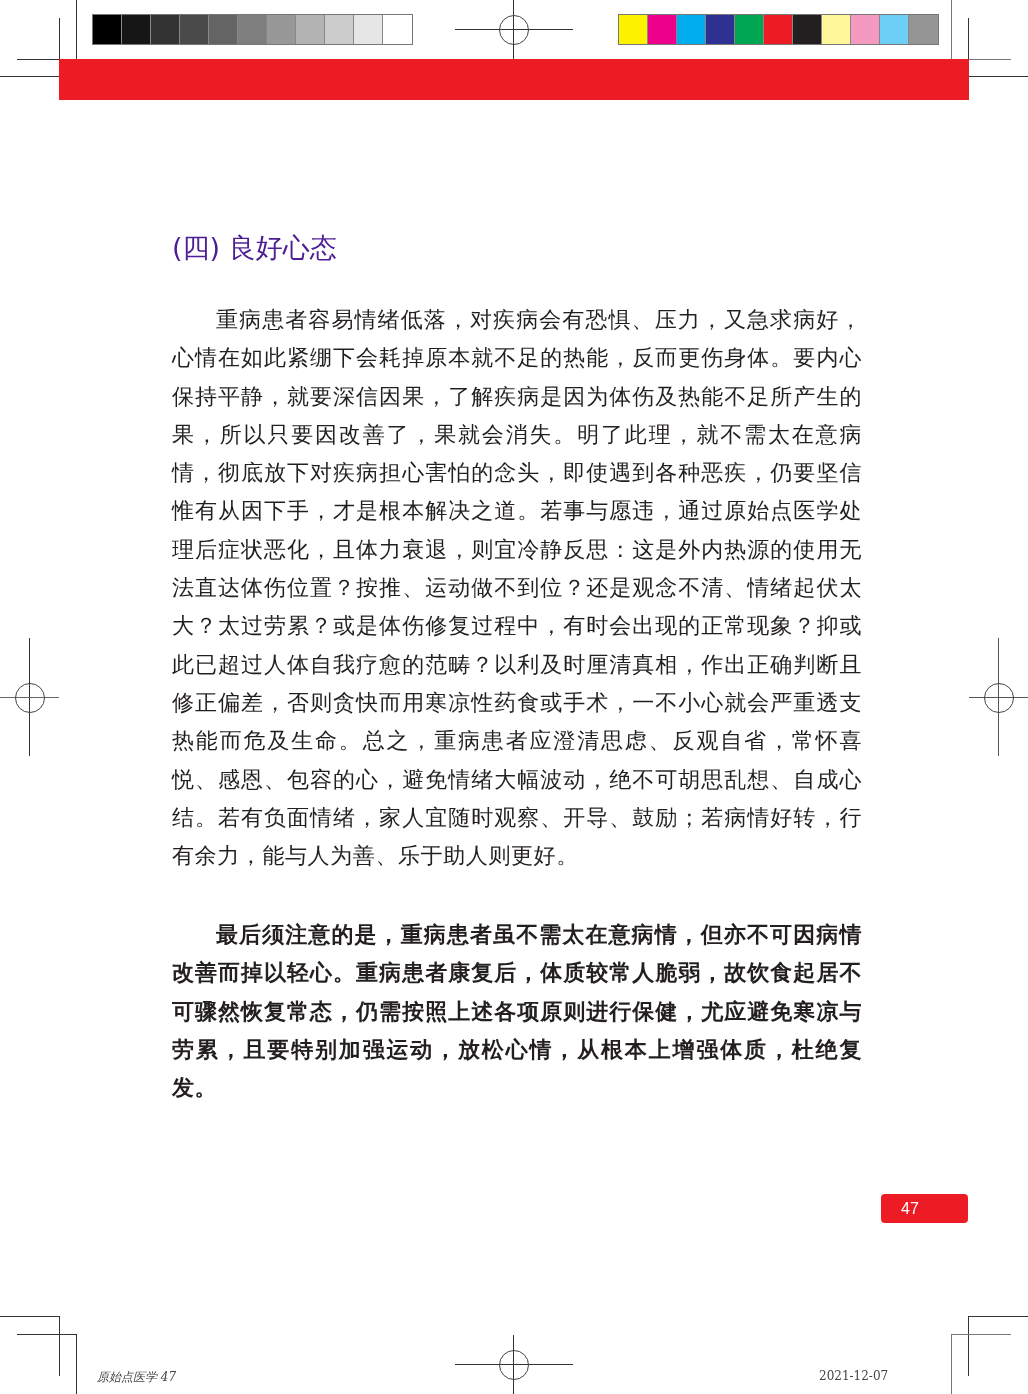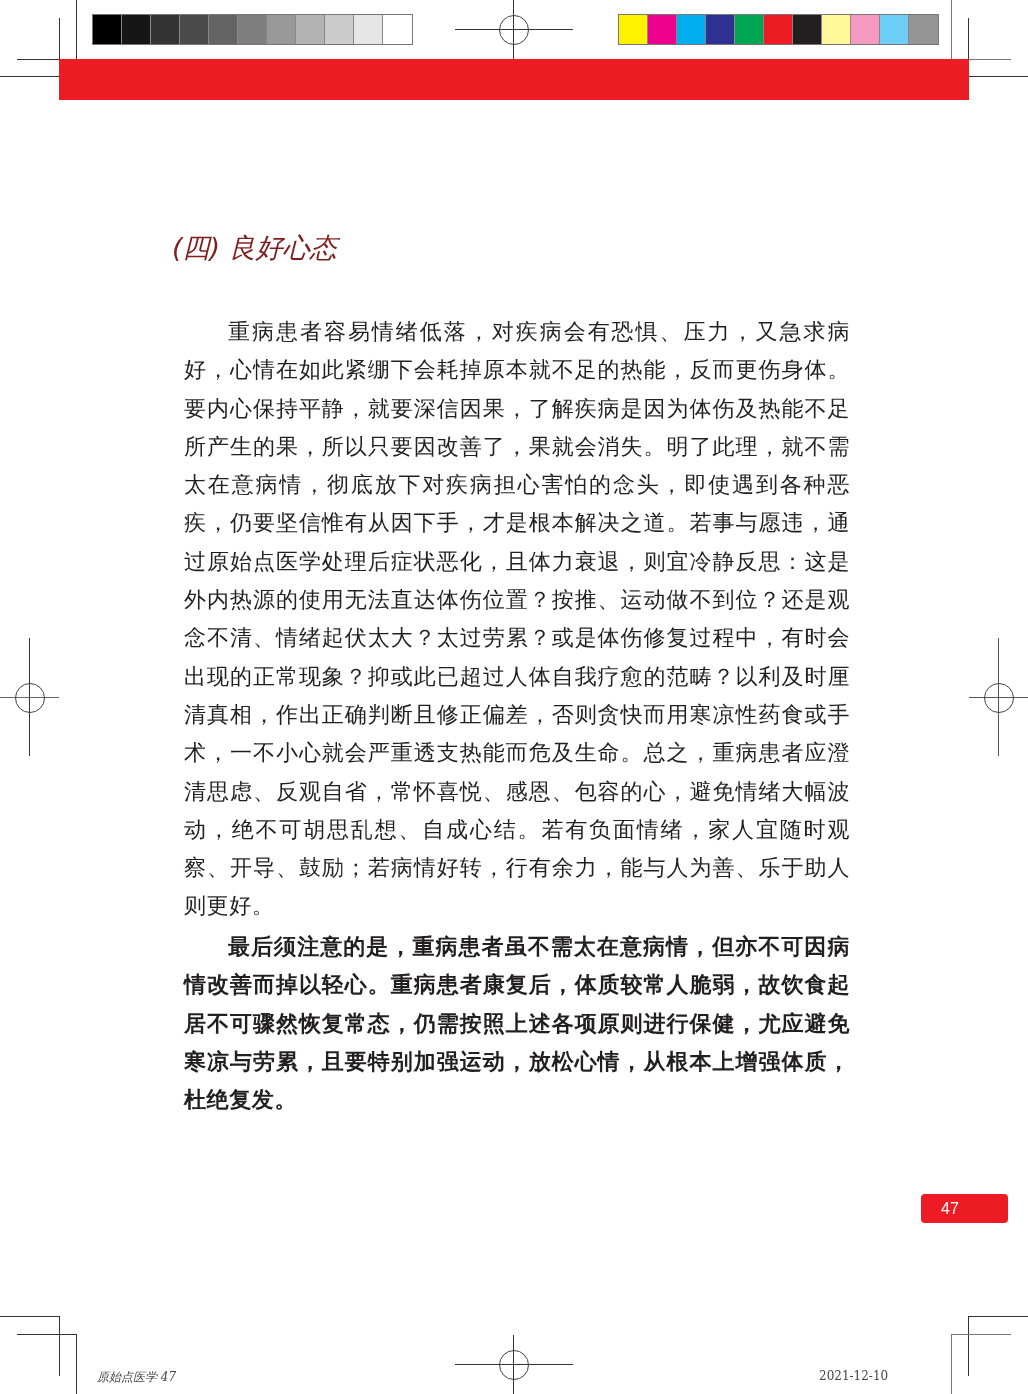--- a/index.html
+++ b/index.html
@@ -6,22 +6,22 @@
     body { width: 1028px; height: 1394px; position: relative; overflow: hidden;
            font-family: "DejaVu Sans", "Liberation Sans", sans-serif; }
     .line { position: absolute; background: #333; }
     .swatch-row { position: absolute; display: flex; border: 1px solid #777; }
     .swatch { width: 29px; height: 29px; border-right: 1px solid #888; box-sizing: border-box; }
     .swatch:last-child { border-right: none; }
     .reg { position: absolute; width: 30px; height: 30px; border: 1.5px solid #444; border-radius: 50%; box-sizing: border-box; }
     .red-band { position: absolute; left: 59px; top: 59px; width: 910px; height: 41px; }
     .heading { position: absolute; left: 172px; top: 228px; font-size: 27px; line-height: 40px; }
     .body-text { position: absolute; left: 172px; width: 690px; font-size: 22px; line-height: 38.3px; color: #231f20; letter-spacing: 0.6px; text-align: justify; }
-    .para { margin: 12px; text-indent: 2em; }
-    .page-badge { position: absolute; left: 881px; top: 1194px; width: 87px; height: 29px; border-radius: 4px; color: #fff; font-size: 16px; line-height: 29px; box-sizing: border-box; padding-left: 20px; font-family: "Liberation Sans", sans-serif; margin-left: 40px; }
+    .para { margin: 0; text-indent: 2em; }
+    .page-badge { position: absolute; left: 881px; top: 1194px; width: 87px; height: 29px; border-radius: 4px; color: #fff; font-size: 16px; line-height: 29px; box-sizing: border-box; padding-left: 20px; font-family: "Liberation Sans", sans-serif; }
     .footer { position: absolute; top: 1369px; font-size: 12px; color: #444; font-family: "DejaVu Serif", "Liberation Serif", serif; }
   </style>
 </head>
 <body>
 
 <div>
   <div class="line" style="left:76px;top:0;width:1px;height:60px;"></div>
   <div class="line" style="left:17px;top:59px;width:60px;height:1px;"></div>
   <div class="line" style="left:59px;top:18px;width:1px;height:60px;"></div>
   <div class="line" style="left:0;top:76px;width:60px;height:1px;"></div>
@@ -72,21 +72,21 @@
   <div class="line" style="left:29px;top:638px;width:1px;height:118px;"></div>
   <div class="line" style="left:0;top:697px;width:59px;height:1px;background:#666;"></div>
   <div class="reg" style="left:15px;top:683px;"></div>
 </div>
 <div>
   <div class="line" style="left:998px;top:638px;width:1px;height:118px;background:#555;"></div>
   <div class="line" style="left:969px;top:697px;width:59px;height:1px;background:#555;"></div>
   <div class="reg" style="left:984px;top:683px;"></div>
 </div>
 
-<div class="heading" id="heading" style="color: #7f1d1d; font-style: italic;">(四) 良好心态</div>
+<div class="heading" id="heading" style="color: #4c1d95;">(四) 良好心态</div>
 
 <div class="body-text" style="top:301px;">
   <p class="para">重病患者容易情绪低落，对疾病会有恐惧、压力，又急求病好，心情在如此紧绷下会耗掉原本就不足的热能，反而更伤身体。要内心保持平静，就要深信因果，了解疾病是因为体伤及热能不足所产生的果，所以只要因改善了，果就会消失。明了此理，就不需太在意病情，彻底放下对疾病担心害怕的念头，即使遇到各种恶疾，仍要坚信惟有从因下手，才是根本解决之道。若事与愿违，通过原始点医学处理后症状恶化，且体力衰退，则宜冷静反思：这是外内热源的使用无法直达体伤位置？按推、运动做不到位？还是观念不清、情绪起伏太大？太过劳累？或是体伤修复过程中，有时会出现的正常现象？抑或此已超过人体自我疗愈的范畴？以利及时厘清真相，作出正确判断且修正偏差，否则贪快而用寒凉性药食或手术，一不小心就会严重透支热能而危及生命。总之，重病患者应澄清思虑、反观自省，常怀喜悦、感恩、包容的心，避免情绪大幅波动，绝不可胡思乱想、自成心结。若有负面情绪，家人宜随时观察、开导、鼓励；若病情好转，行有余力，能与人为善、乐于助人则更好。</p>
 </div>
 <div class="body-text" style="top:916px;font-weight:bold;">
   <p class="para">最后须注意的是，重病患者虽不需太在意病情，但亦不可因病情改善而掉以轻心。重病患者康复后，体质较常人脆弱，故饮食起居不可骤然恢复常态，仍需按照上述各项原则进行保健，尤应避免寒凉与劳累，且要特别加强运动，放松心情，从根本上增强体质，杜绝复发。</p>
 </div>
 
 <div class="page-badge" id="badge" style="background: rgb(237, 28, 36);">47</div>
 
@@ -102,13 +102,13 @@
   <div class="line" style="left:951px;top:1334px;width:60px;height:1px;background:#777;"></div>
   <div class="line" style="left:951px;top:1334px;width:1px;height:60px;background:#777;"></div>
 </div>
 <div>
   <div class="line" style="left:455px;top:1364px;width:118px;height:1px;"></div>
   <div class="line" style="left:513px;top:1335px;width:1px;height:59px;"></div>
   <div class="reg" style="left:499px;top:1350px;"></div>
 </div>
 
 <div class="footer" style="left:97px;font-style:italic;">原始点医学 47</div>
-<div class="footer" style="left:819px;">2021-12-10</div>
+<div class="footer" style="left:819px;">2021-12-07</div>
 
 </body></html>

